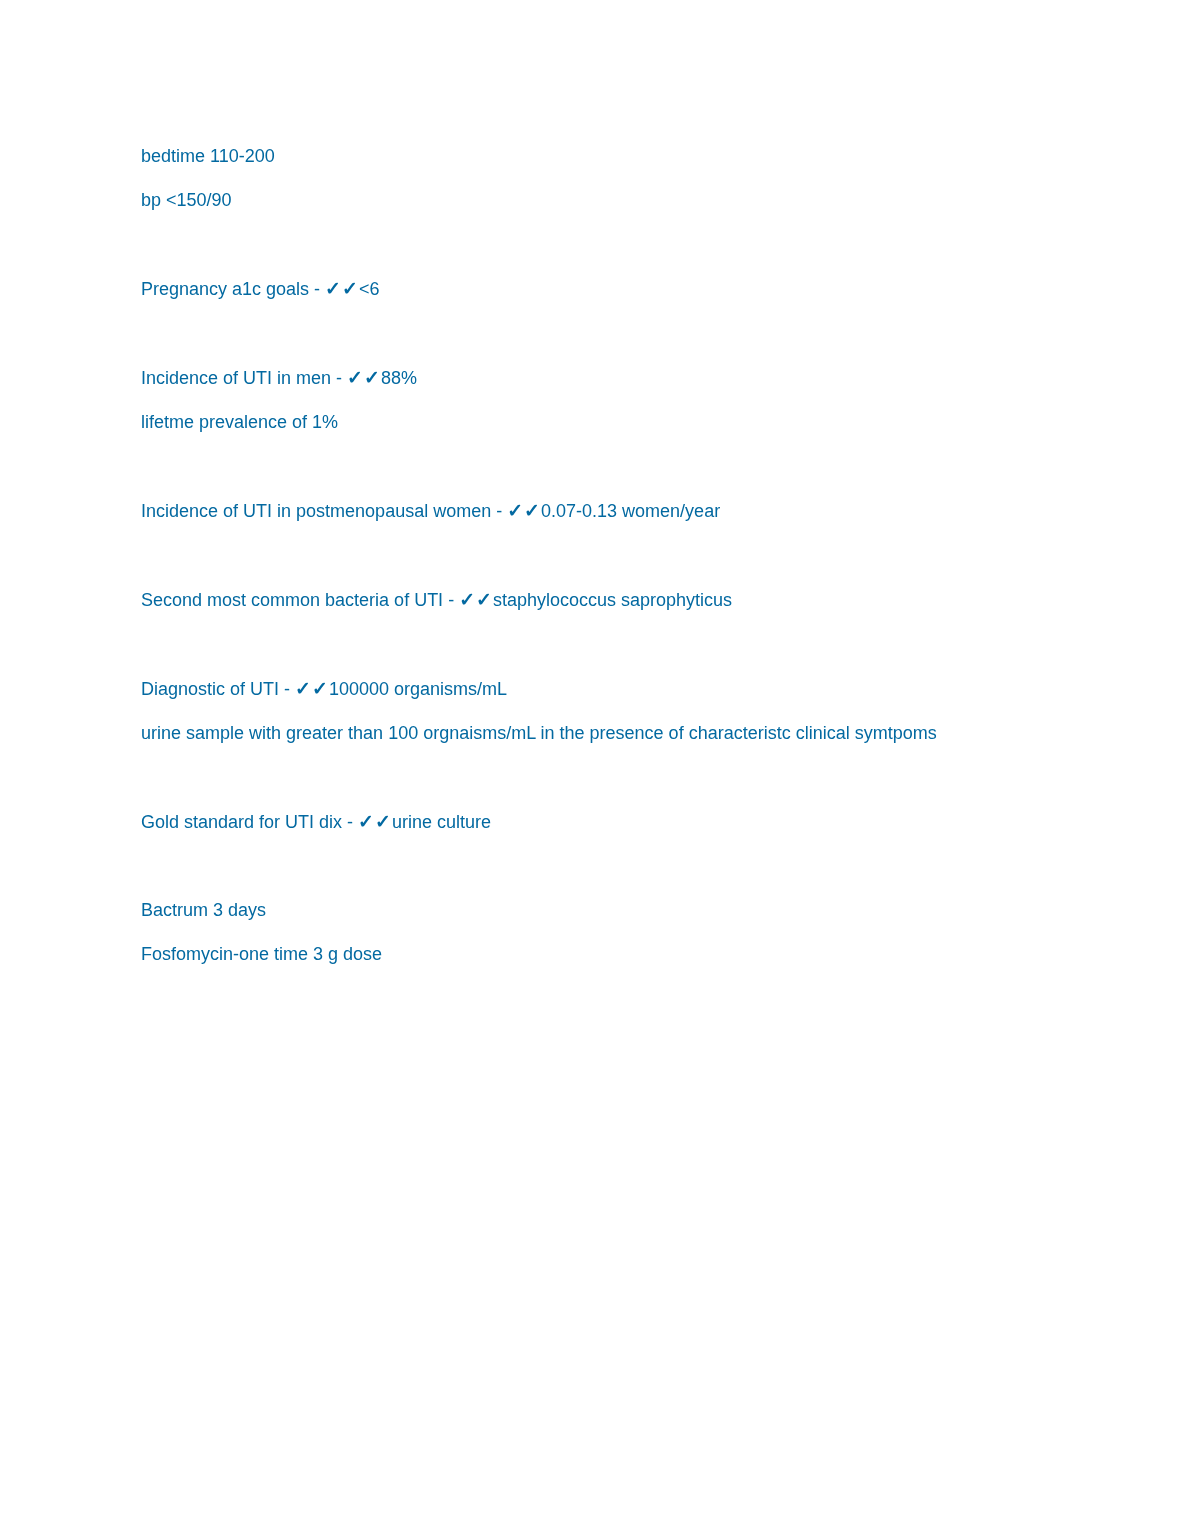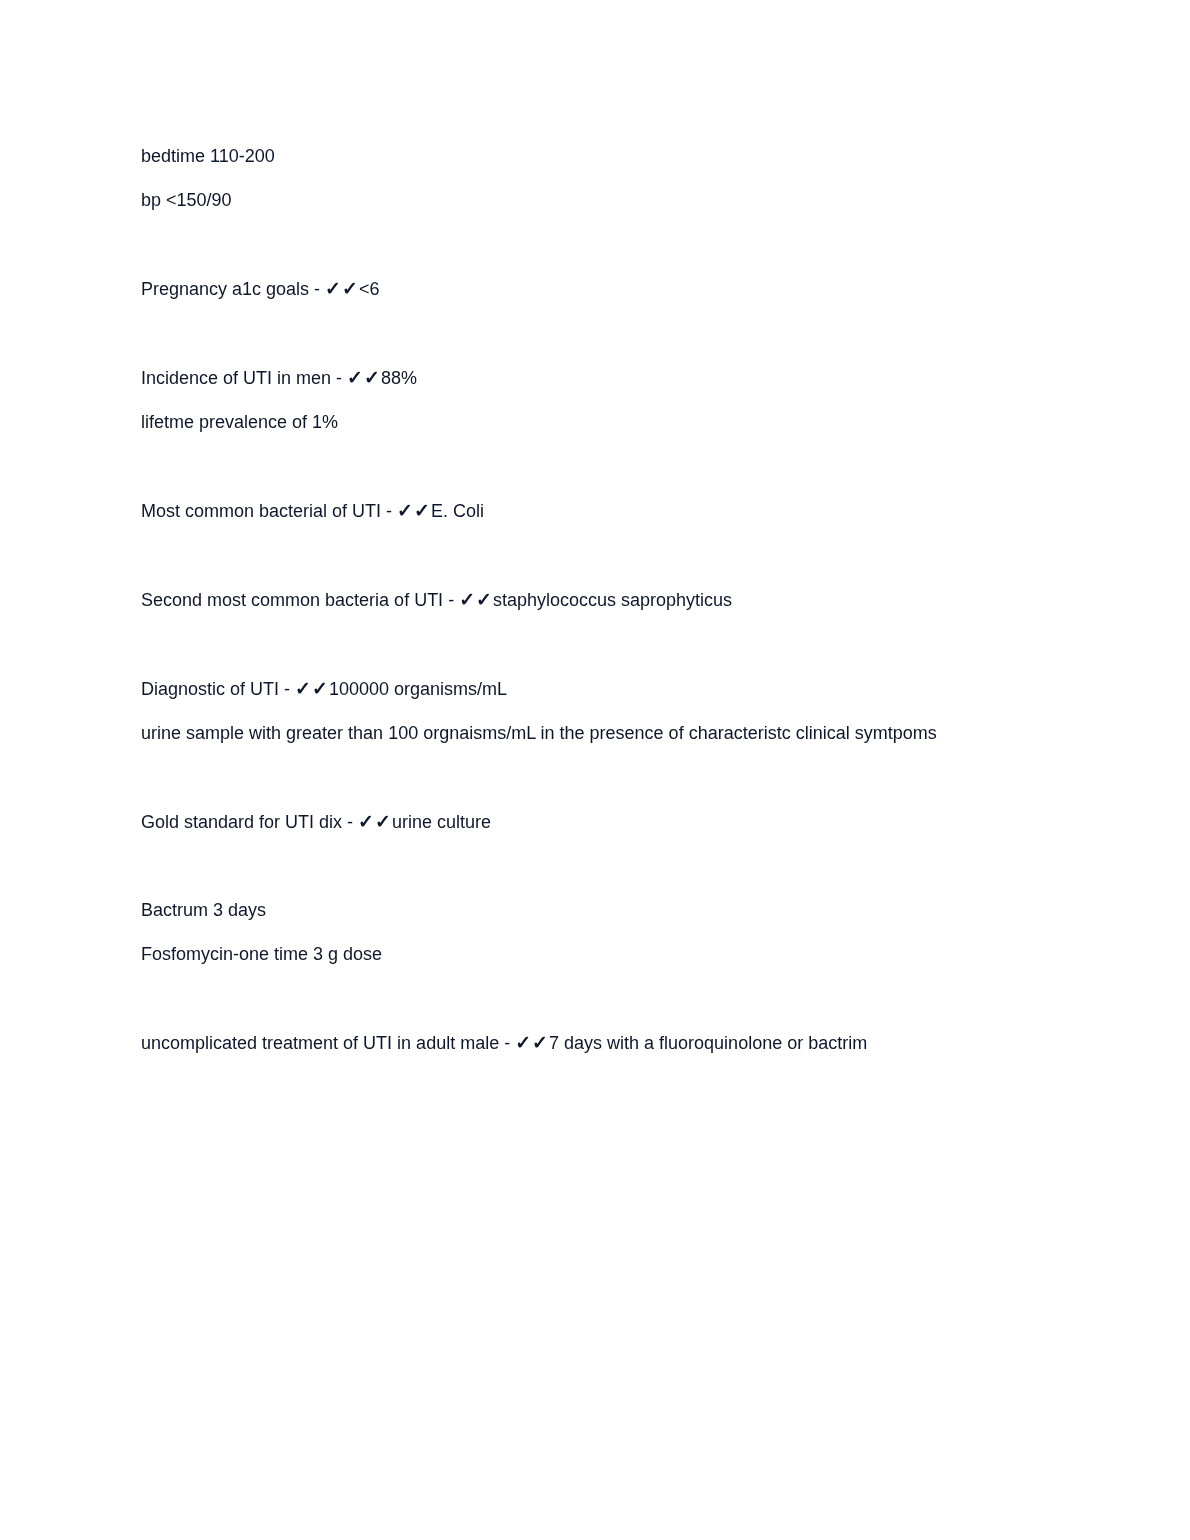--- a/index.html
+++ b/index.html
@@ -11,21 +11,21 @@
     position: relative;
     width: 1190px;
     height: 1224px;
     background: #ffffff;
     box-sizing: border-box;
     padding: 142px 141px 0 141px;
     overflow: hidden;
     font-family: "Liberation Sans", sans-serif;
     font-size: 18px;
     line-height: 29px;
-    color: #0f172a;
+    color: #0369a1;
   }
   .block {
     display: flow-root;
     margin: 0 0 44px 0;
   }
   .line {
     margin: 0 0 15px 0;
     white-space: pre-wrap;
   }
   .check {
@@ -47,40 +47,37 @@
   <div class="block">
     <p class="line"><span>Pregnancy a1c goals - </span><span class="check">✓✓</span><span>&lt;6</span></p>
   </div>
 
 
   <div class="block">
     <p class="line"><span>Incidence of UTI in men - </span><span class="check">✓✓</span><span>88%</span></p>
     <p class="line"><span>lifetme prevalence of 1%</span></p>
   </div>
 
+  <div class="block">
+    <p class="line"><span>Incidence of UTI in postmenopausal women - </span><span class="check">✓✓</span><span>0.07-0.13 women/year</span></p>
+  </div>
 
-  <div class="block">
-    <p class="line"><span>Most common bacterial of UTI - </span><span class="check">✓✓</span><span>E. Coli</span></p>
-  </div>
 
   <div class="block">
     <p class="line"><span>Second most common bacteria of UTI - </span><span class="check">✓✓</span><span>staphylococcus saprophyticus</span></p>
   </div>
 
   <div class="block">
     <p class="line"><span>Diagnostic of UTI - </span><span class="check">✓✓</span><span>100000 organisms/mL</span></p>
     <p class="line"><span>urine sample with greater than 100 orgnaisms/mL in the presence of characteristc clinical symtpoms</span></p>
   </div>
 
   <div class="block">
     <p class="line"><span>Gold standard for UTI dix - </span><span class="check">✓✓</span><span>urine culture</span></p>
   </div>
 
   <div class="block">
     <p class="line"><span>Bactrum 3 days</span></p>
     <p class="line"><span>Fosfomycin-one time 3 g dose</span></p>
   </div>
 
-  <div class="block">
-    <p class="line"><span>uncomplicated treatment of UTI in adult male - </span><span class="check">✓✓</span><span>7 days with a fluoroquinolone or bactrim</span></p>
-  </div>
 
 </div>
 
 </body></html>

